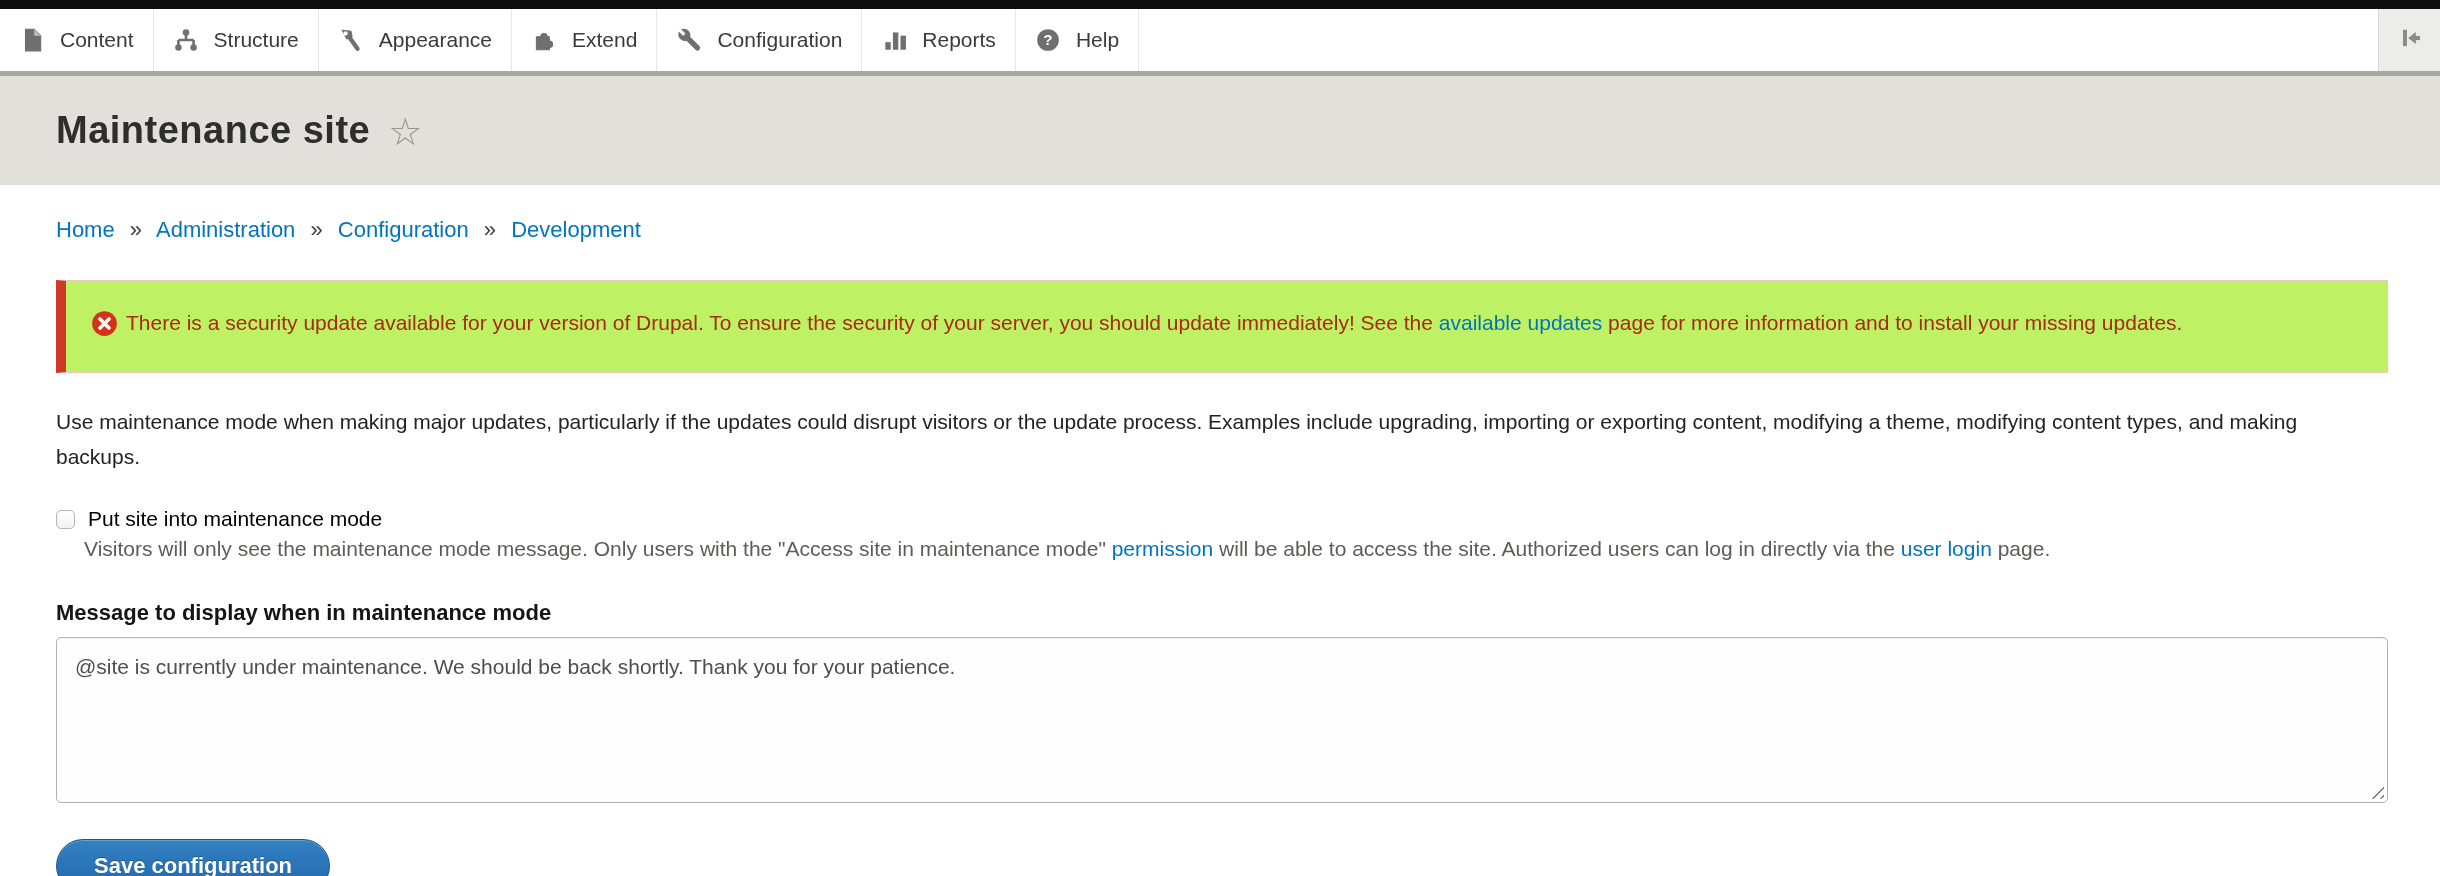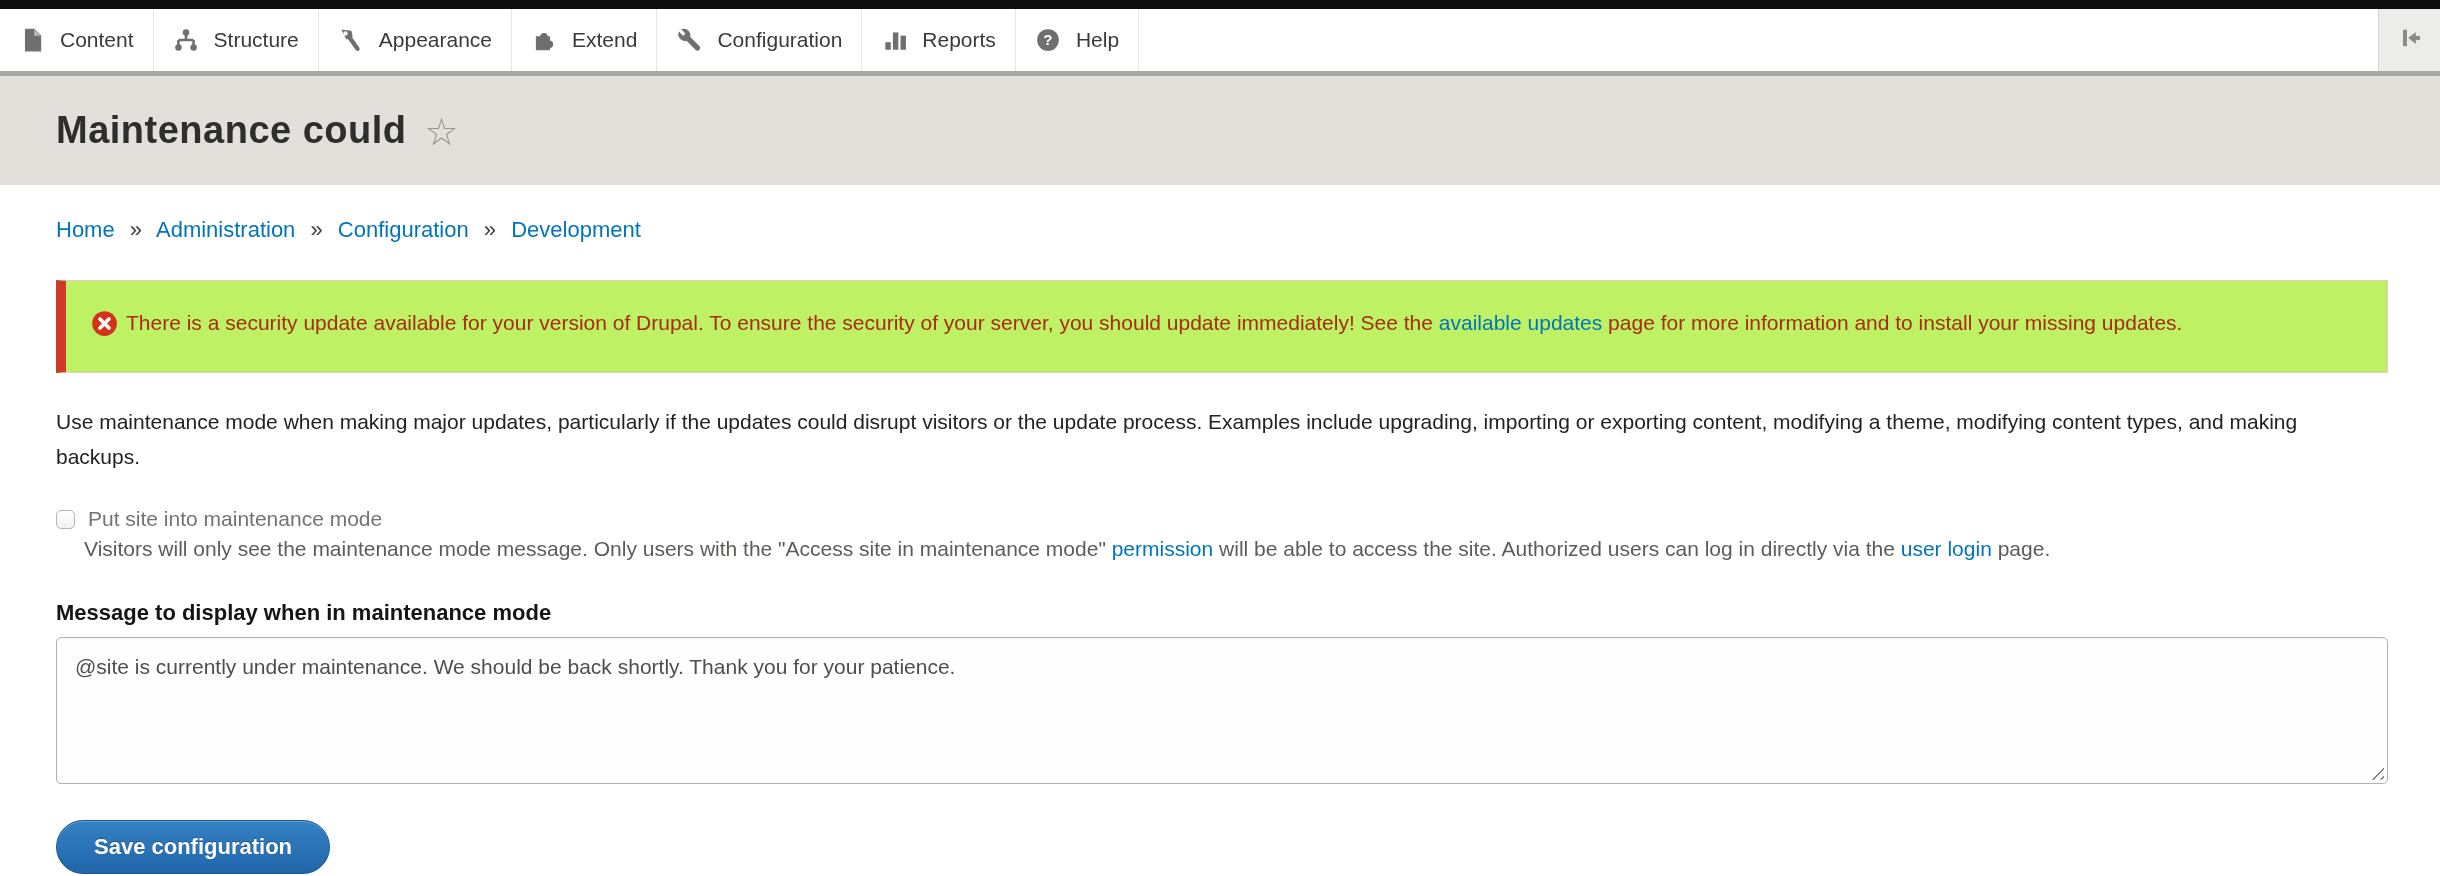--- a/index.html
+++ b/index.html
@@ -68,35 +68,35 @@
   }
 
   .checkbox-row { margin-top:33px; display:flex; align-items:center; gap:13px; }
   #maintenance-checkbox {
     appearance:none; -webkit-appearance:none;
     width:19px; height:19px; margin:0;
     border:1px solid #b4b4b4; border-radius:5px;
     background:linear-gradient(#ffffff,#f2f2f2);
     cursor:pointer;
   }
-  .checkbox-label { font-size:21px; color:#737373; cursor:pointer; }
+  .checkbox-label { font-size:21px; color:#000000; cursor:pointer; }
 
   #checkbox-desc {
     margin-top:2px; margin-left:28px;
     font-size:21px; color:#5c5c5a; line-height:1.5;
   }
   #checkbox-desc a { color:#0074bd; text-decoration:none; cursor:pointer; }
 
   #message-label {
     margin-top:35px; font-size:22px; font-weight:bold; color:#151515;
   }
 
   #textarea-wrap { position:relative; margin-top:11px; width:2332px; }
   #maintenance-message {
-    width:100%; height:147px;
+    width:100%; height:166px;
     border:1px solid #b2b2b2; border-radius:5px;
     padding:13px 18px;
     font-size:21px; color:#4e4e4e; line-height:1.5;
     font-family:"Liberation Sans", sans-serif;
     resize:none; outline:none;
     box-shadow: inset 0 1px 2px rgba(0,0,0,0.05);
     background:#fefefe;
   }
   #grippie {
     position:absolute; right:4px; bottom:8px; width:17px; height:17px;
@@ -208,21 +208,21 @@
           <rect x="6" y="5" width="3.4" height="14" fill="#8a8a8a"></rect>
           <polygon points="10.5,12 17,6.8 17,17.2" fill="#8a8a8a"></polygon>
           <rect x="16" y="10.2" width="4.5" height="3.6" fill="#8a8a8a"></rect>
         </svg>
     </span>
   </div>
 </div>
 <div id="toolbar-shadow"></div>
 
 <div id="header">
-  <h1 id="page-title">Maintenance could</h1>
+  <h1 id="page-title">Maintenance site</h1>
   <span id="fav-star">☆</span>
 </div>
 
 <div id="content">
 
   <div id="breadcrumb">
     <a>Home</a>
     <span class="sep">»</span>
     <a>Administration</a>
     <span class="sep">»</span>

